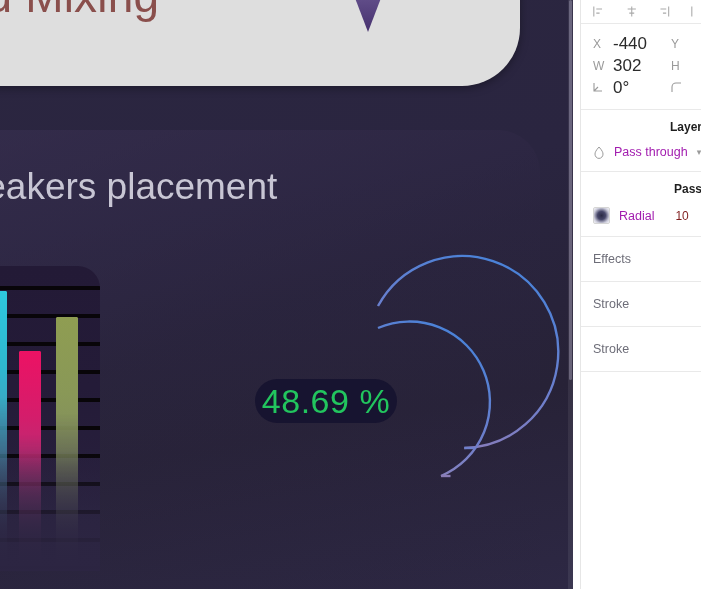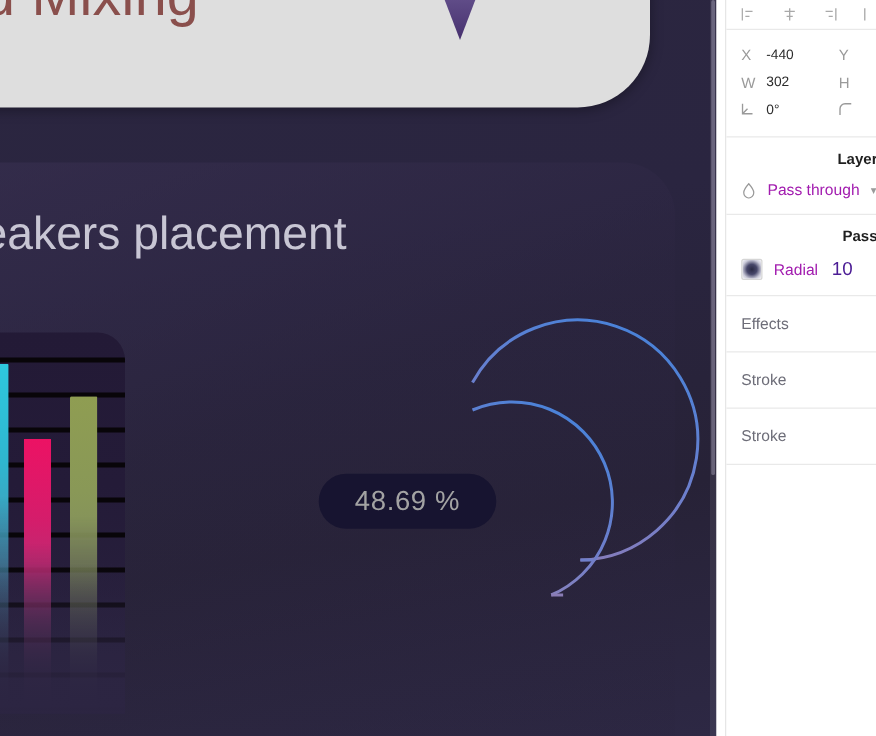--- a/index.html
+++ b/index.html
@@ -75,21 +75,21 @@
 
   
   .gauge{position:absolute;left:268px;top:252px;width:300px;height:300px;}
   .gauge svg{display:block;overflow:visible;}
   .pill{
     position:absolute;left:295px;top:379px;width:142px;height:44px;
     background:#171430;border-radius:22px;
     display:flex;align-items:center;justify-content:center;
   }
   .pill span{
-    font-size:22px;color:#a3a3a3;letter-spacing:.5px;font-weight:400;
+    font-size:34px;color:#22c55e;letter-spacing:.5px;font-weight:400;
   }
 
   
   .canvas-scroll{
     position:absolute;right:0;top:0;width:5px;height:589px;
     background:rgba(255,255,255,.07);
   }
   .canvas-scroll i{
     position:absolute;left:1px;top:0;width:3px;height:380px;
     background:rgba(210,205,230,.32);border-radius:2px;display:block;
@@ -103,33 +103,33 @@
   }
   .prow{border-bottom:1px solid #e9e9e9;}
   .align-row{height:23px;display:flex;align-items:center;padding-left:12px;gap:21px;}
   .align-row .ic{width:13px;height:13px;display:block;}
   .prop-block{padding:9px 0 10px 0;}
   .prop-line{
     height:22px;display:flex;align-items:center;padding-left:12px;
     gap:0;white-space:nowrap;
   }
   .plab{width:20px;color:#9a9a9a;font-size:12px;display:inline-block;}
-  .pval{color:#2b2b2b;font-size:11px;display:inline-block;width:58px;}
+  .pval{color:#2b2b2b;font-size:17px;display:inline-block;width:58px;}
   .plab2{color:#9a9a9a;font-size:12px;display:inline-block;}
   .sec{padding:10px 0 12px 12px;text-align:right;}
   .sec-h{font-weight:bold;font-size:12px;color:#1f1f1f;margin-bottom:11px;}
   .sec-row{display:flex;align-items:center;gap:9px;white-space:nowrap;}
   .sec-row .txt{font-size:12.5px;color:#a21caf;}
   .chev{font-size:9px;color:#9a9a9a;}
   .swatch{
     width:15px;height:15px;border:1px solid #d5d5d5;border-radius:2px;
     background:radial-gradient(circle at 50% 50%,#2a2a44 0%,#47476a 38%,#c9c9d8 72%,#fbfbfd 100%);
     flex:none;
   }
-  .opacity{font-size:15px;color:#4c1d95;margin-left:2px;}
+  .opacity{font-size:12px;color:#7f1d1d;margin-left:12px;}
   .simple-sec{padding:15px 0 15px 12px;font-size:12.5px;color:#6d6d78;font-weight:400;}
 </style>
 </head>
 <body>
 
 <div class="root">
 
   <div class="canvas">
     <div class="canvas-inner">
 

